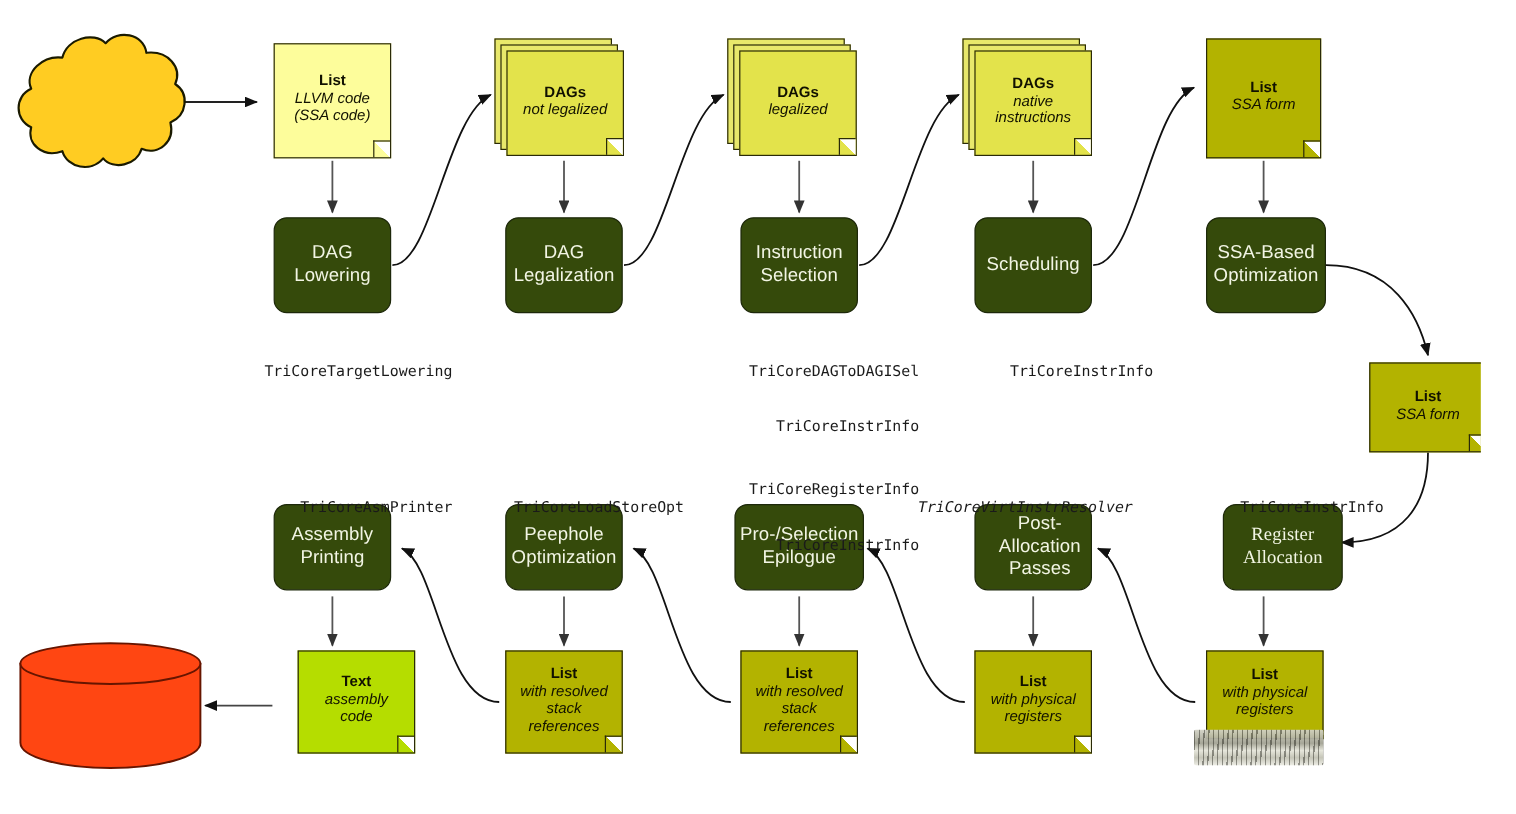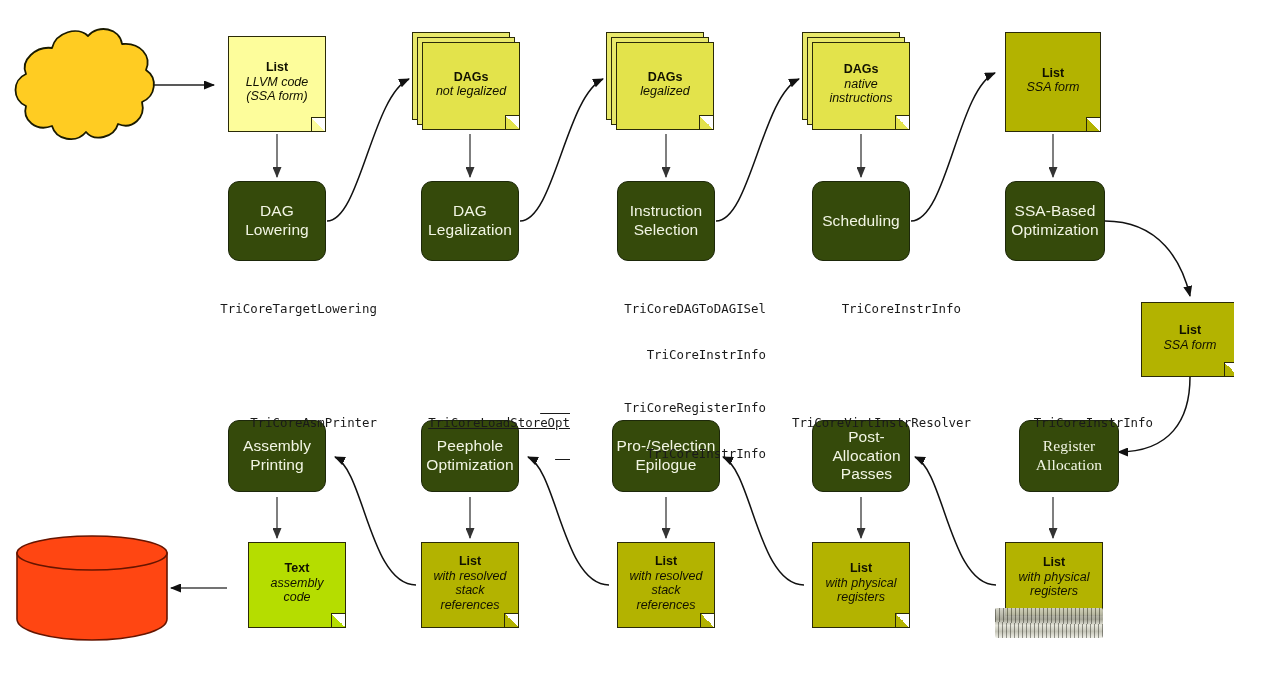--- a/index.html
+++ b/index.html
@@ -203,21 +203,21 @@
   <div class="cyl" style="left:14px; top:533px; width:160px; height:110px;">
     <svg width="160" height="110" viewBox="0 0 160 110">
       <path d="M3,20 L3,86 C3,98 37,107 78,107 C119,107 153,98 153,86 L153,20 Z" fill="#FF4612" stroke="#661500" stroke-width="1.6"></path>
       <ellipse cx="78" cy="20" rx="75" ry="17" fill="#FF4612" stroke="#661500" stroke-width="1.6"></ellipse>
     </svg>
   </div>
 
   <div class="note light" style="left:228px; top:36px; width:98px; height:96px;">
     <span class="nt-title">List</span>
     <span class="nt-sub">LLVM code</span>
-    <span class="nt-sub">(SSA form)</span>
+    <span class="nt-sub">(SSA code)</span>
     <span class="fold"></span>
   </div>
 
   <div class="stack" style="left:412px; top:32px; width:110px; height:100px;">
     <div class="sheet s1" style="width:98px; height:88px;"></div>
     <div class="sheet s2" style="width:98px; height:88px;"></div>
     <div class="note" style="width:98px; height:88px;">
       <span class="nt-title">DAGs</span>
       <span class="nt-sub">not legalized</span>
       <span class="fold"></span>
@@ -301,30 +301,30 @@
   </div>
 
   <div class="cap" style="left:761px; top:271px; width:200px;">
     <div>TriCoreInstrInfo</div>
   </div>
 
   <div class="cap" style="left:177px; top:385px; width:200px;">
     <div>TriCoreAsmPrinter</div>
   </div>
 
-  <div class="cap" style="left:370px; top:385px; width:200px;text-decoration:underline;">
+  <div class="cap" style="left:370px; top:385px; width:200px;">
     <div>TriCoreLoadStoreOpt</div>
   </div>
 
   <div class="cap" style="left:566px; top:370px; width:200px;">
     <div>TriCoreRegisterInfo</div>
     <div>TriCoreInstrInfo</div>
   </div>
 
-  <div class="cap" style="left:751px; top:385px; width:220px;">
+  <div class="cap" style="left:724px; top:385px; width:220px;font-style:italic;">
     <div>TriCoreVirtInstrResolver</div>
   </div>
 
   <div class="cap" style="left:953px; top:385px; width:200px;">
     <div>TriCoreInstrInfo</div>
   </div>
 
   <div class="proc" style="left:228px; top:420px; width:98px; height:72px;">
     <div>
       <div>Assembly</div>

